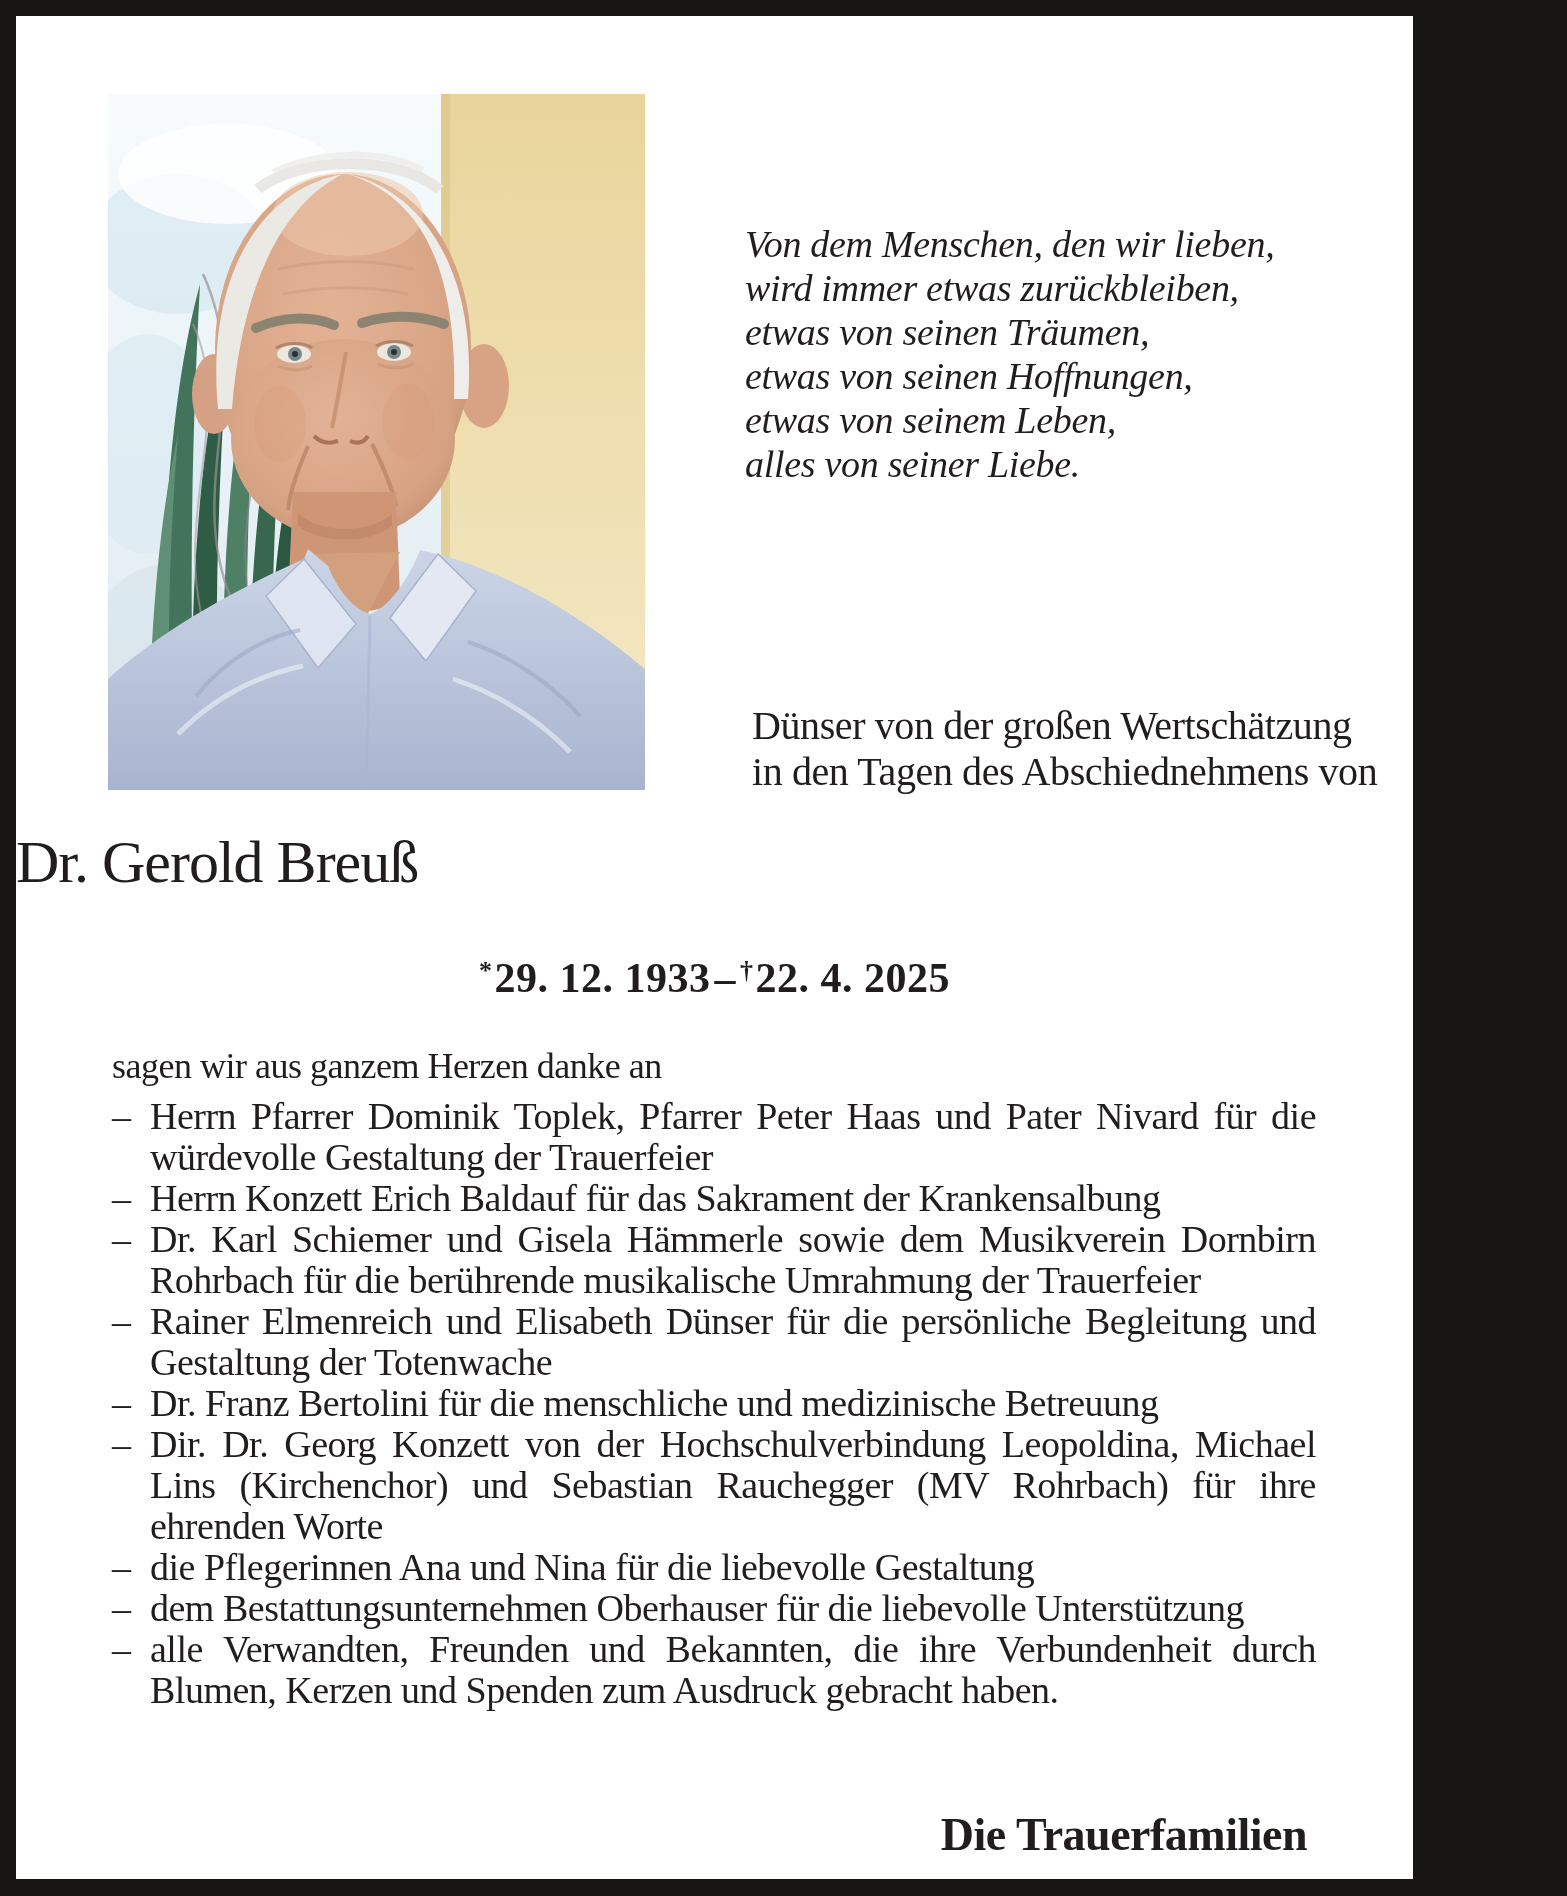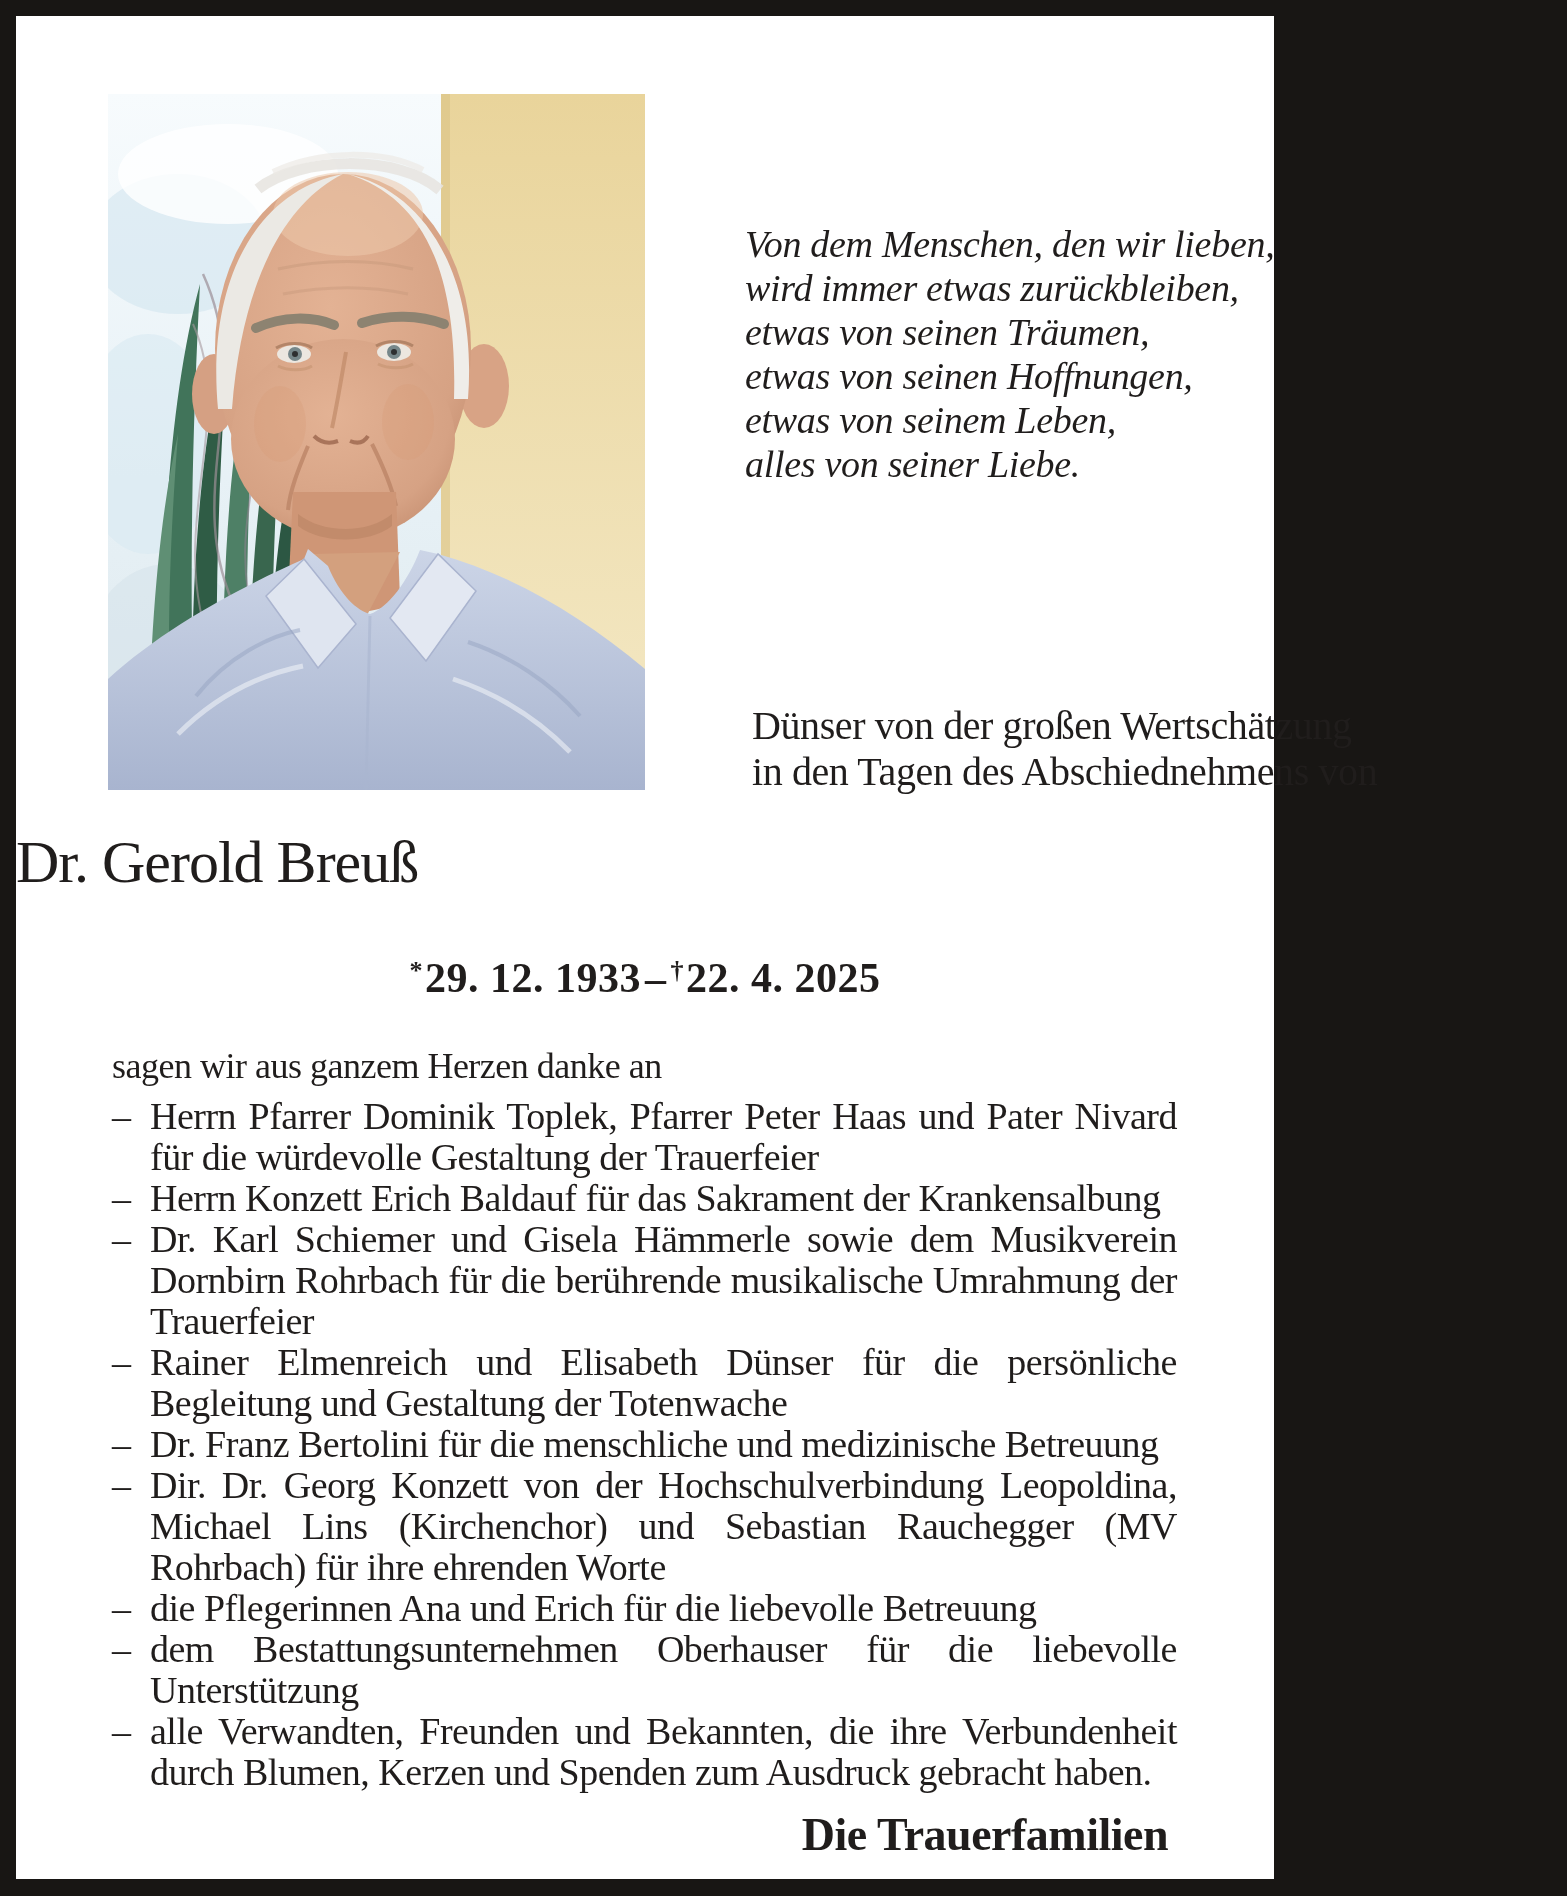--- a/index.html
+++ b/index.html
@@ -2,21 +2,21 @@
 <html lang="de"><head>
 <meta charset="utf-8">
 <style>
   html,body { margin:0; padding:0; background:#181614; }
   .page {
     position:relative; width:1567px; height:1896px;
     background:#181614; overflow:hidden;
     font-family:"Liberation Serif", serif; color:#201d1c;
   }
   .sheet {
-    position:absolute; left:16px; top:16px; width:1258px; height:1863px;
+    position:absolute; left:16px; top:16px; width:1397px; height:1863px;
     background:#ffffff;
   }
   .photo {
     position:absolute; left:92px; top:78px; width:537px; height:696px;
     overflow:hidden;
   }
   .photo svg { display:block; }
   .poem {
     position:absolute; left:729px; top:206px; width:640px;
     font-style:italic; font-size:38px; line-height:44px;
@@ -210,21 +210,21 @@
         <li>
           <span class="dash">–</span>
           <span class="li-text">Dr. Franz Bertolini für die menschliche und medizinische Betreuung</span>
         </li>
         <li>
           <span class="dash">–</span>
           <span class="li-text">Dir. Dr. Georg Konzett von der Hochschulverbindung Leopoldina, Michael Lins (Kirchenchor) und Sebastian Rauchegger (MV Rohrbach) für ihre ehrenden Worte</span>
         </li>
         <li>
           <span class="dash">–</span>
-          <span class="li-text">die Pflegerinnen Ana und Erich für die liebevolle Betreuung</span>
+          <span class="li-text">die Pflegerinnen Ana und Nina für die liebevolle Gestaltung</span>
         </li>
         <li>
           <span class="dash">–</span>
           <span class="li-text">dem Bestattungsunternehmen Oberhauser für die liebevolle Unterstützung</span>
         </li>
         <li>
           <span class="dash">–</span>
           <span class="li-text">alle Verwandten, Freunden und Bekannten, die ihre Verbundenheit durch Blumen, Kerzen und Spenden zum Ausdruck gebracht haben.</span>
         </li>
       </ul>

